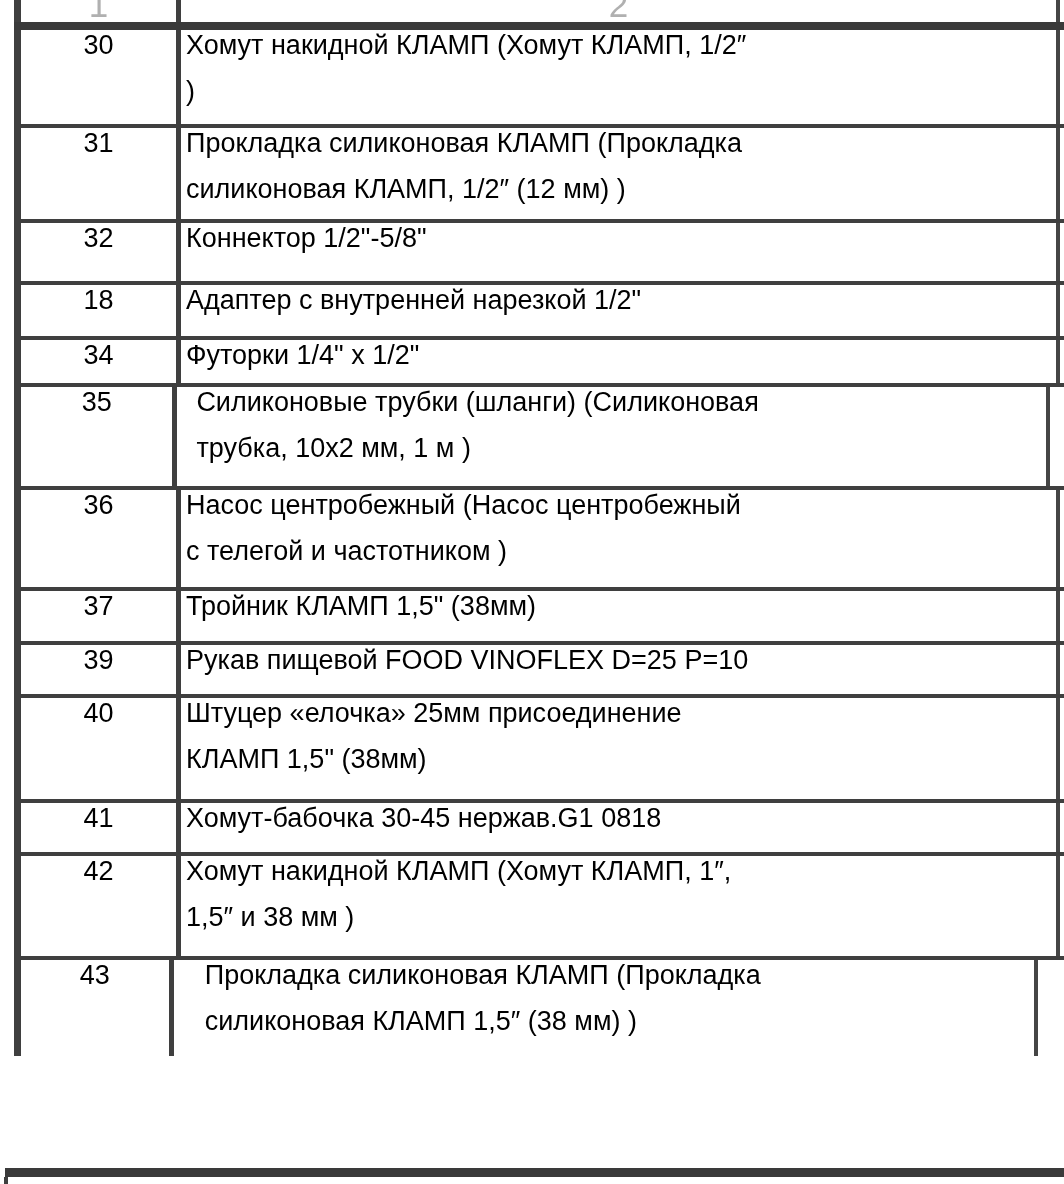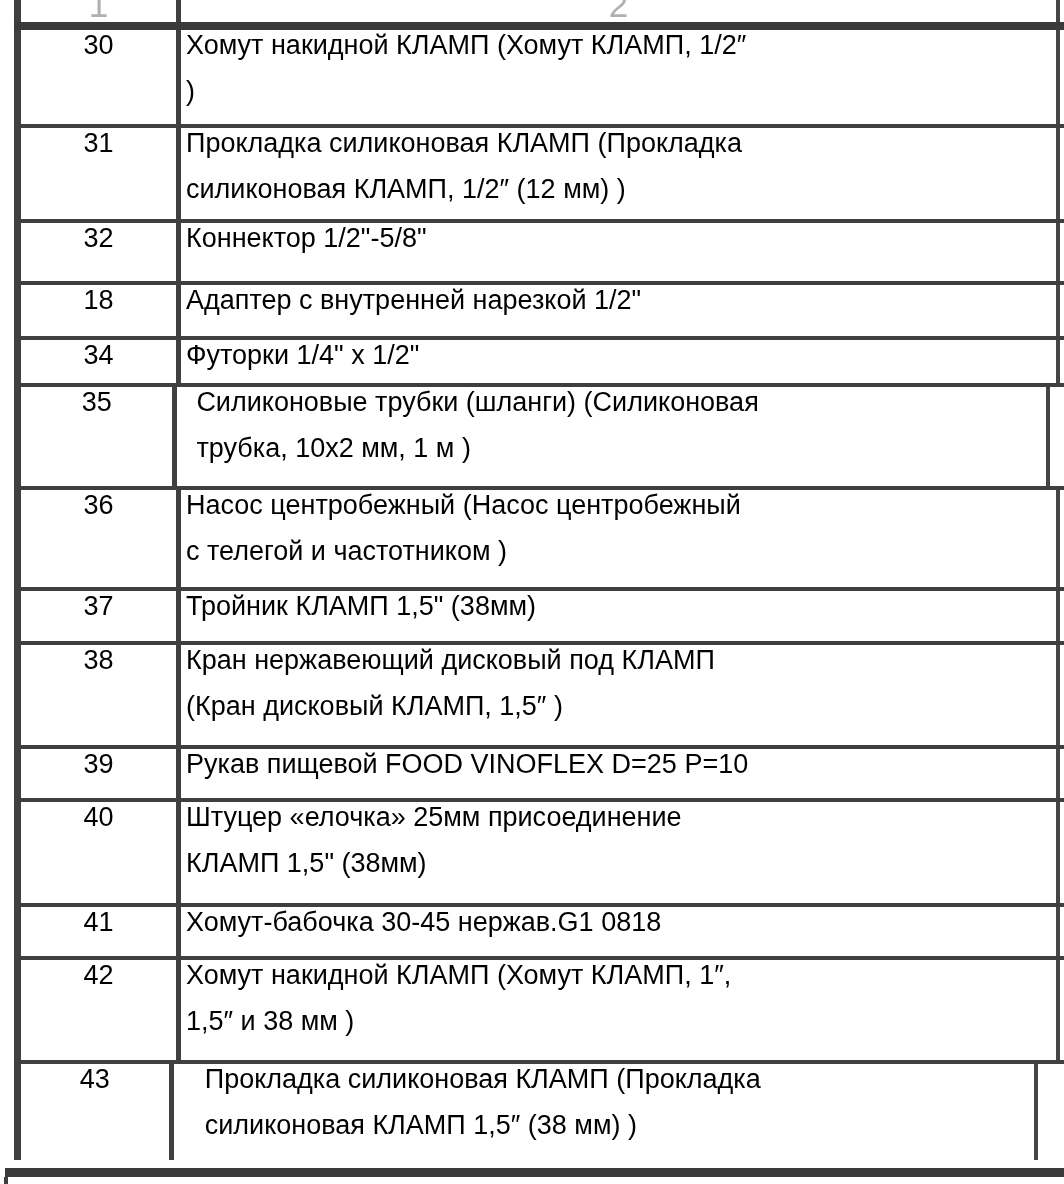--- a/index.html
+++ b/index.html
@@ -153,30 +153,20 @@
   </div>
         <div class="row" style="height: 54px;">
     <div class="c1">
       <div class="txt num">37</div>
     </div>
     <div class="c2">
       <div class="txt desc">Тройник КЛАМП 1,5" (38мм)</div>
     </div>
     <div class="sp"></div>
   </div>
-        <div class="row" style="height: 104px;">
-    <div class="c1">
-      <div class="txt num">38</div>
-    </div>
-    <div class="c2">
-      <div class="txt desc">Кран нержавеющий дисковый под КЛАМП
-(Кран дисковый КЛАМП, 1,5″ )</div>
-    </div>
-    <div class="sp"></div>
-  </div>
         <div class="row" style="height: 53px;">
     <div class="c1">
       <div class="txt num">39</div>
     </div>
     <div class="c2">
       <div class="txt desc">Рукав пищевой FOOD VINOFLEX D=25 P=10</div>
     </div>
     <div class="sp"></div>
   </div>
         <div class="row" style="height: 105px;">

